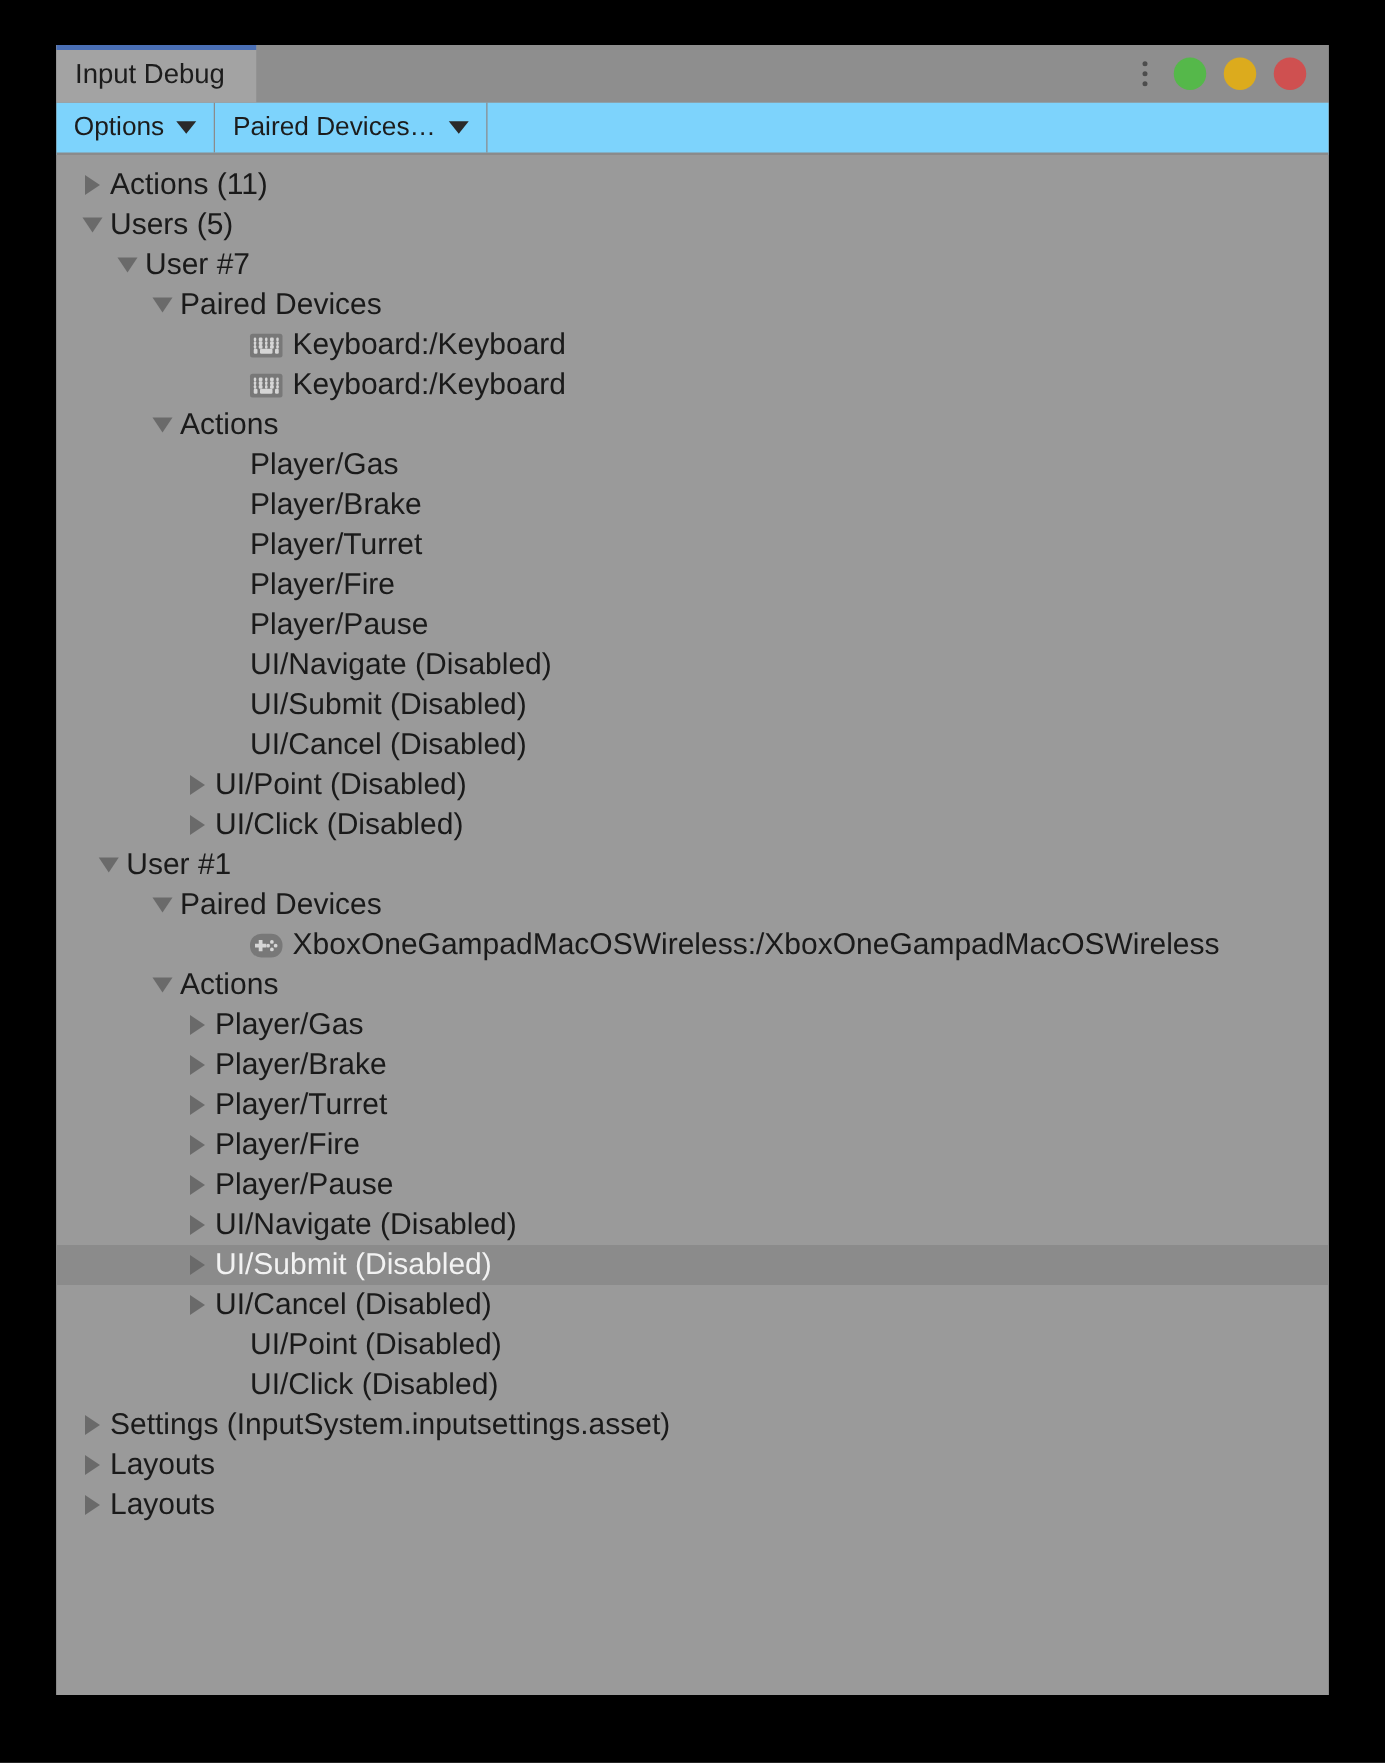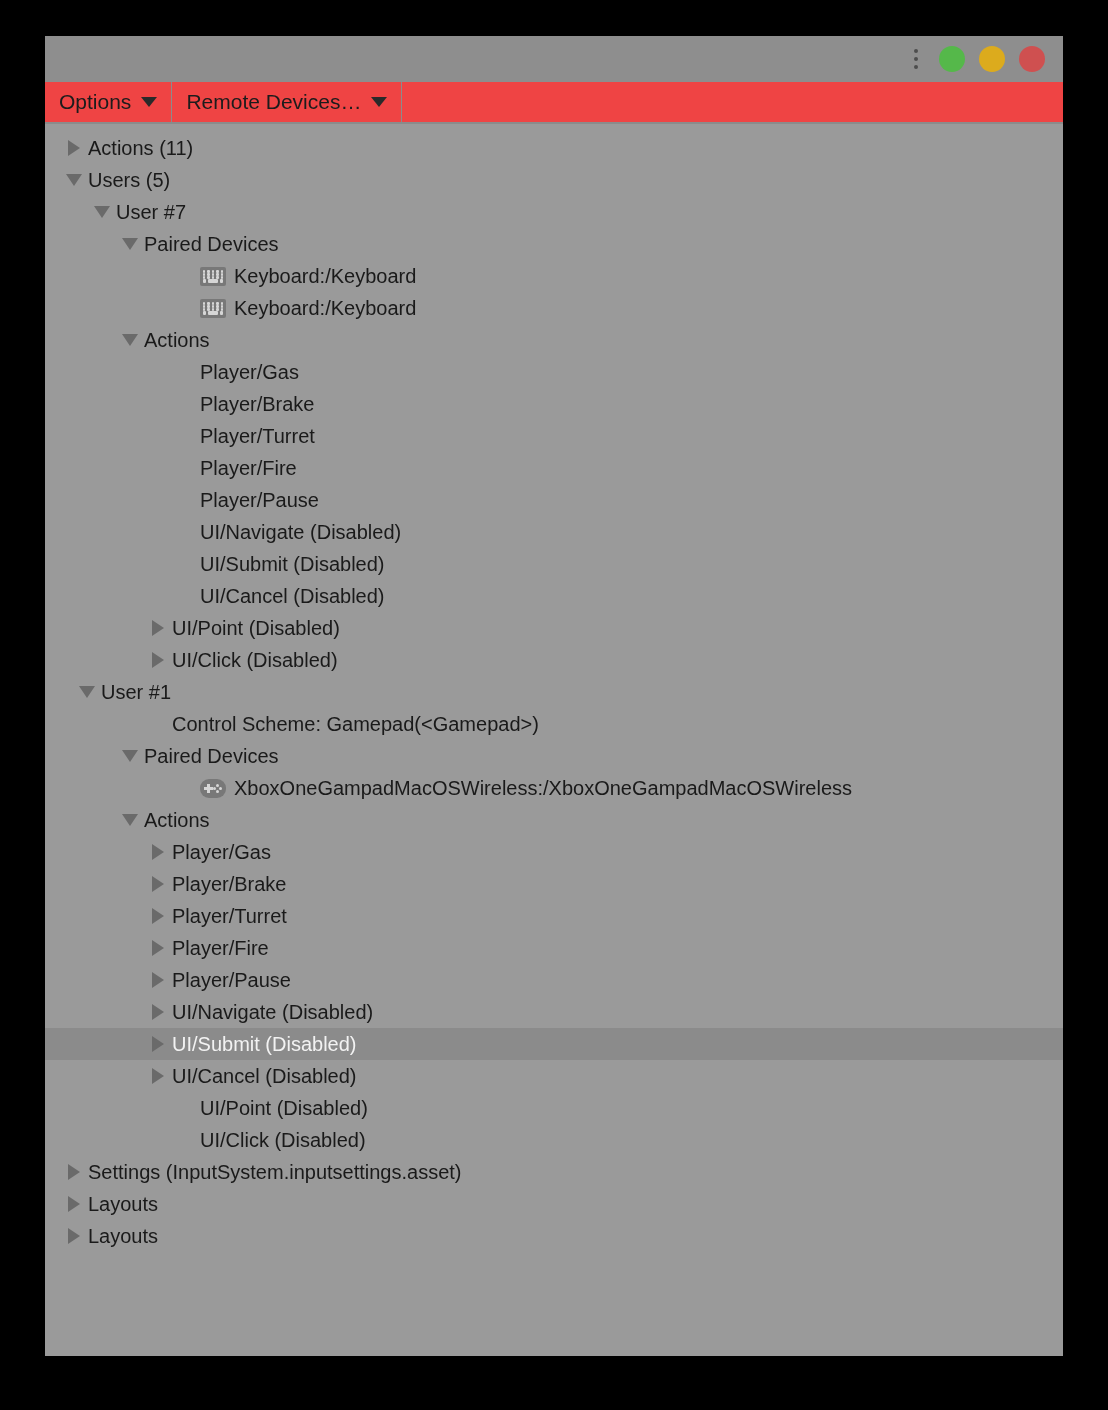--- a/index.html
+++ b/index.html
@@ -89,21 +89,21 @@
     border-radius: 50%;
   }
   .dot.green  { background: #55b84a; }
   .dot.yellow { background: #dcab1d; }
   .dot.red    { background: #cf5050; }
 
   
   .toolbar {
     height: 40px;
     flex: 0 0 auto;
-    background: #ef4444;
+    background: #7dd3fc;
     border-bottom: 2px solid #8b8b8b;
     display: flex;
     align-items: stretch;
   }
   .tb-btn {
     display: flex;
     align-items: center;
     gap: 10px;
     padding: 0 14px;
     border-right: 1px solid #8b8b8b;
@@ -153,21 +153,21 @@
     border-left: 12px solid #6a6a6a;
   }
   .arrow-down {
     width: 0; height: 0;
     border-left: 8px solid transparent;
     border-right: 8px solid transparent;
     border-top: 12px solid #6a6a6a;
   }
 
   .row-label {
-    font-size: 20px;
+    font-size: 24px;
     color: #1a1a1a;
   }
   .row.selected .row-label { color: #f2f2f2; }
 
   
   .dev-icon {
     width: 26px; height: 19px;
     flex: 0 0 auto;
     margin-right: 8px;
     position: relative;
@@ -232,39 +232,42 @@
   .pad-icon .btns i:nth-child(2) { left: 0; top: 3px; }
   .pad-icon .btns i:nth-child(3) { left: 6px; top: 3px; }
   .pad-icon .btns i:nth-child(4) { left: 3px; top: 6px; }
 </style>
 </head>
 <body>
 
 <div id="window">
 
   <div class="titlebar">
+    <div class="tab">
+      <span class="tab-label">Input Debug</span>
+    </div>
     <div class="win-controls">
       <span class="kebab">
           <i></i>
           <i></i>
           <i></i>
         </span>
       <span class="dot green"></span>
       <span class="dot yellow"></span>
       <span class="dot red"></span>
     </div>
   </div>
 
   <div class="toolbar">
     <div class="tb-btn">
       <span class="tb-label">Options</span>
       <span class="caret-down"></span>
     </div>
     <div class="tb-btn">
-      <span class="tb-label">Remote Devices…</span>
+      <span class="tb-label">Paired Devices…</span>
       <span class="caret-down"></span>
     </div>
     <div class="tb-spacer"></div>
   </div>
 
   <div class="tree" id="tree">
       <div class="row" style="padding-left: 15px;">
         <span class="arrow-slot">
           <span class="arrow-right"></span>
         </span>
@@ -401,24 +404,20 @@
           <span class="arrow-right"></span>
         </span>
         <span class="row-label">UI/Click (Disabled)</span>
       </div>
       <div class="row" style="padding-left: 28px;">
         <span class="arrow-slot">
           <span class="arrow-down"></span>
         </span>
         <span class="row-label">User #1</span>
       </div>
-      <div class="row" style="padding-left: 99px;">
-        <span class="arrow-slot"></span>
-        <span class="row-label">Control Scheme: Gamepad(&lt;Gamepad&gt;)</span>
-      </div>
       <div class="row" style="padding-left: 71px;">
         <span class="arrow-slot">
           <span class="arrow-down"></span>
         </span>
         <span class="row-label">Paired Devices</span>
       </div>
       <div class="row" style="padding-left: 127px;">
         <span class="arrow-slot"></span>
         <span class="dev-icon pad-icon">
           <span class="dpad"></span>

